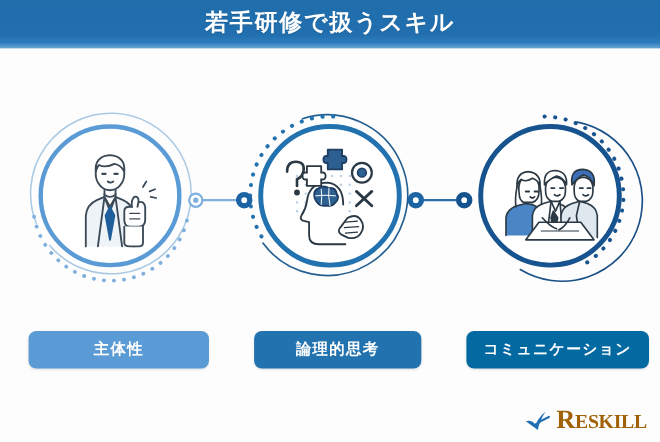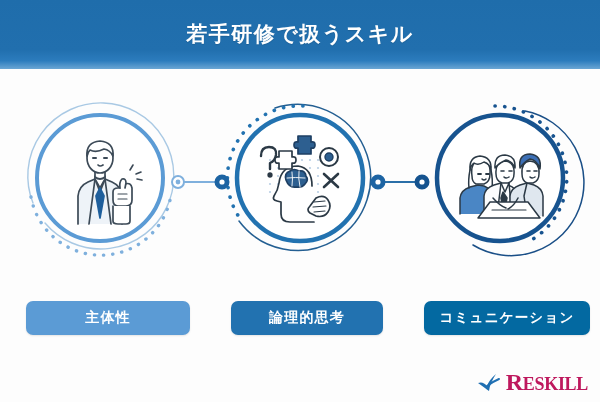--- a/index.html
+++ b/index.html
@@ -21,21 +21,21 @@
     inset: 0;
     background: #fdfdfd;
   }
 
   
   .header-bar {
     position: absolute;
     left: 0;
     top: 0;
     width: 600px;
-    height: 69px;
+    height: 44px;
     background: linear-gradient(180deg, #1f6dab 0%, #216fae 72%, #2c7cbd 88%, #6ba6d4 100%);
     display: flex;
     align-items: center;
     justify-content: center;
   }
   .header-title {
     color: #ffffff;
     font-size: 21px;
     font-weight: bold;
     letter-spacing: 1.5px;
@@ -126,21 +126,21 @@
   .logo {
     position: absolute;
     right: 12px;
     bottom: 8px;
     display: flex;
     align-items: center;
     gap: 4px;
   }
   .logo-mark { display: block; }
   .logo-text {
-    color: #be185d;
+    color: #a16207;
     font-weight: bold;
     font-size: 24px;
     letter-spacing: -0.3px;
     line-height: 1;
     font-family: "Liberation Serif", "DejaVu Serif", serif;
   }
   .logo-text .sc { font-size: 18px; }
 </style>
 </head>
 <body>

